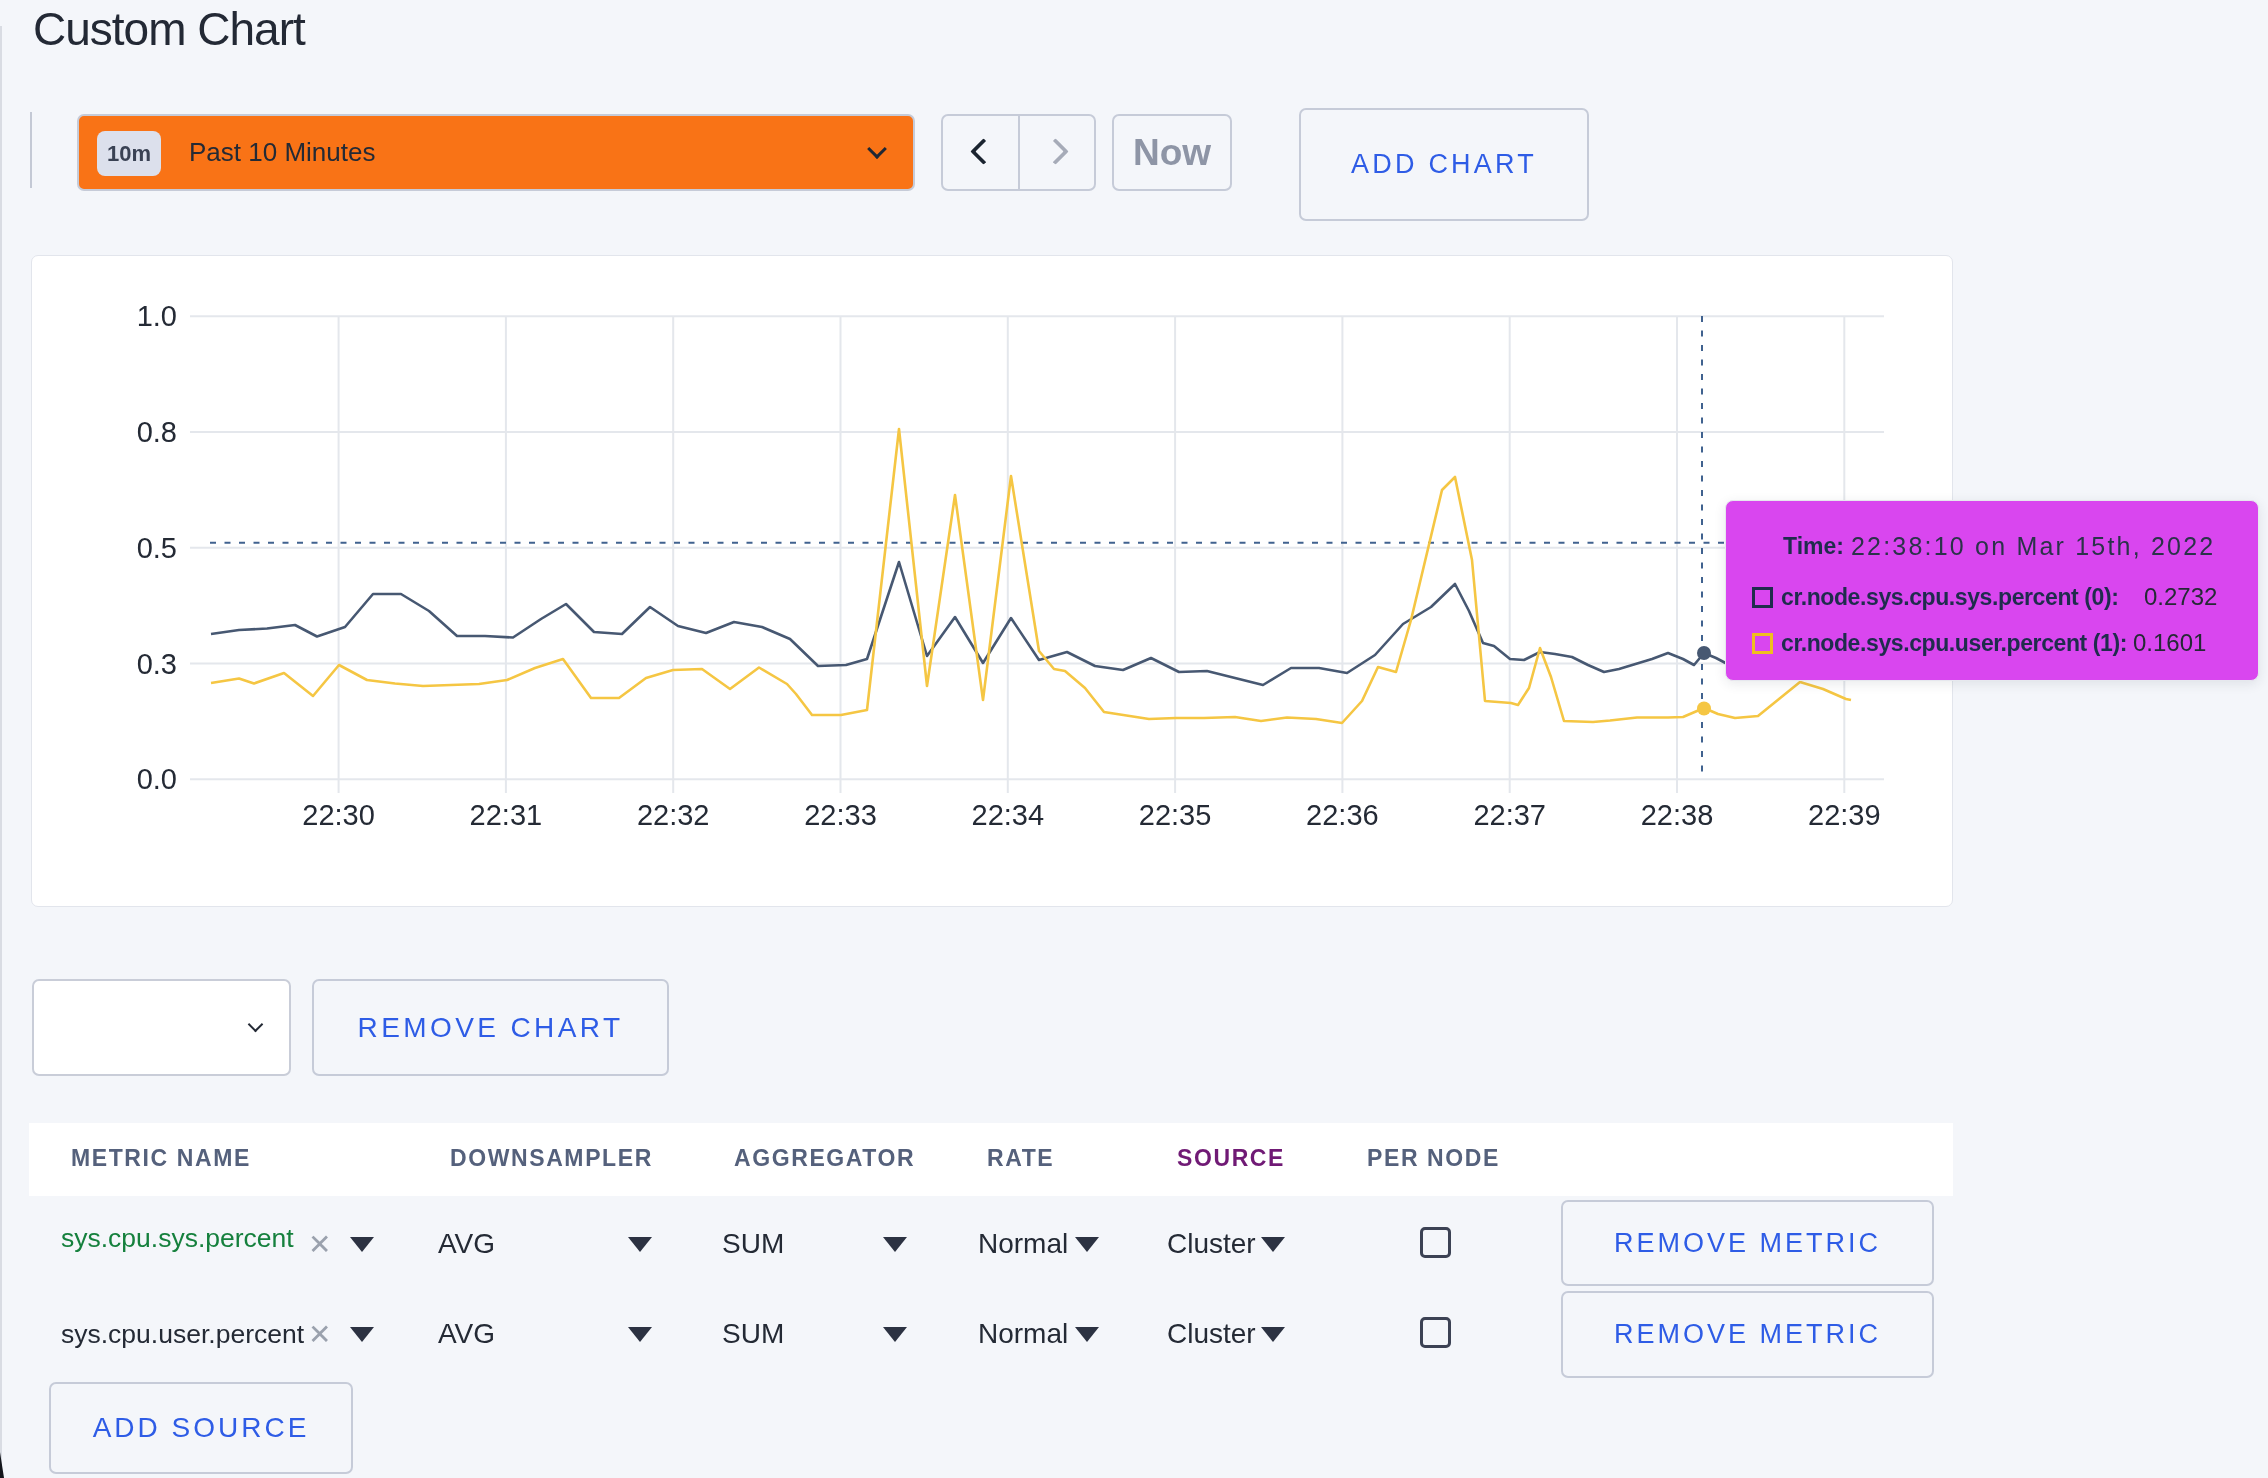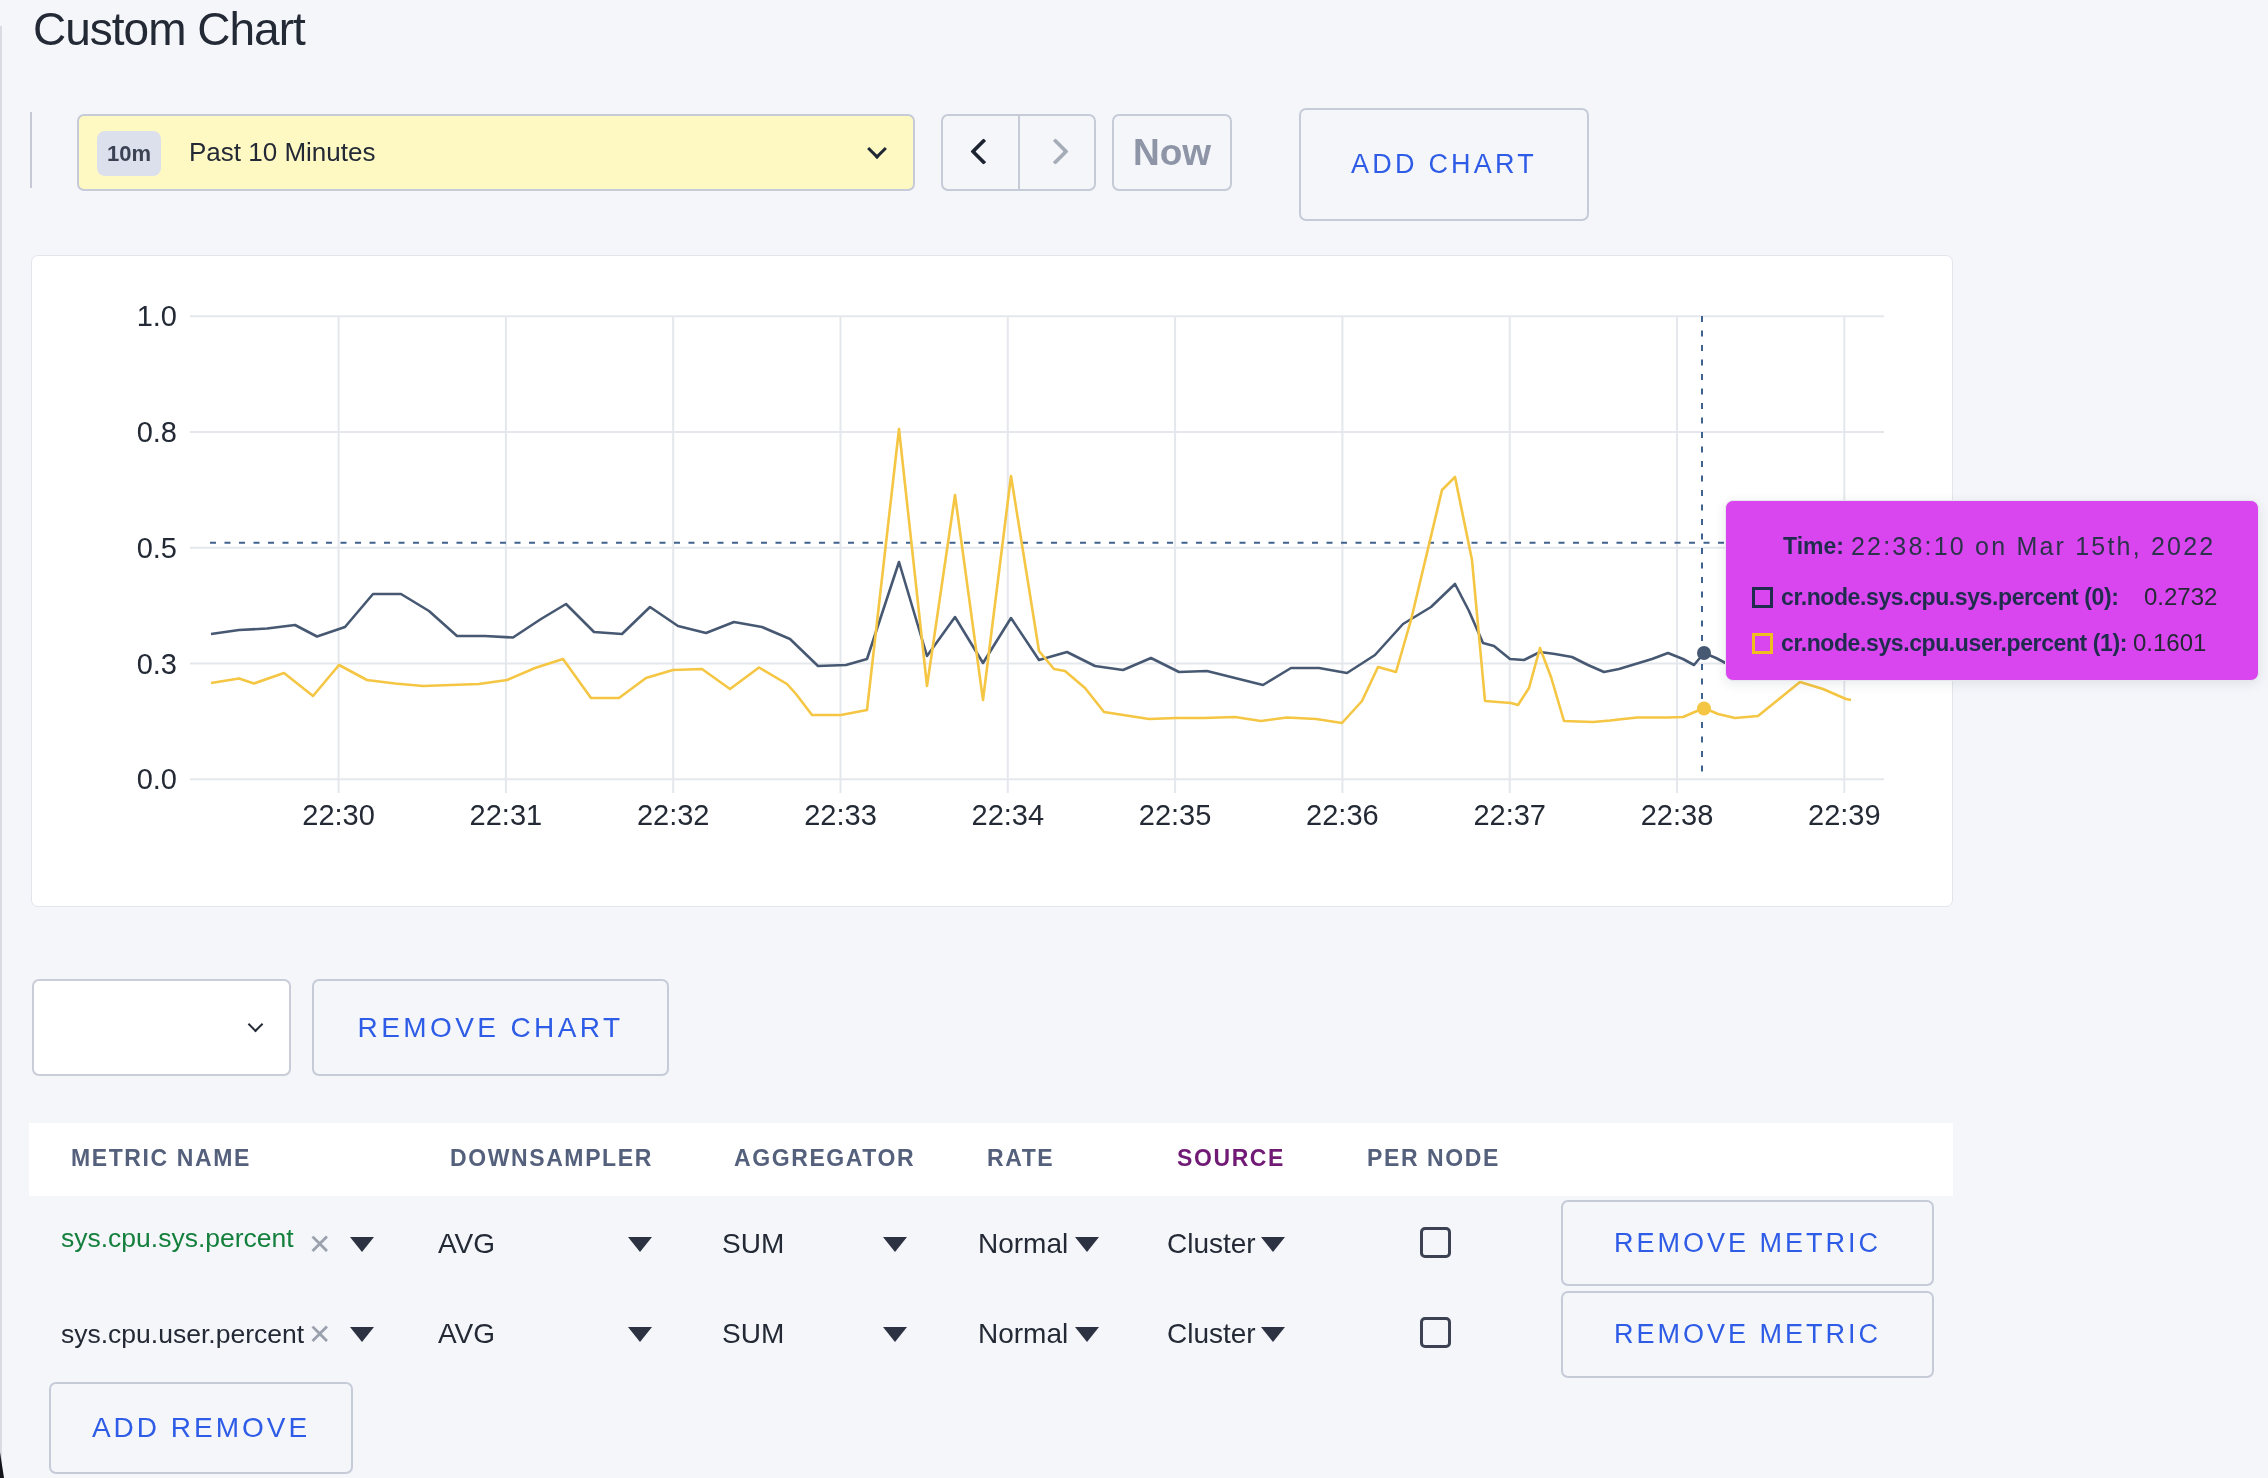--- a/index.html
+++ b/index.html
@@ -11,21 +11,21 @@
 </head>
 <body>
 
 <div class="abs" style="left:0; top:26px; width:2px; height:1452px; background:#d9dce3;"></div>
 <div class="abs" style="left:0; top:1452px; width:0; height:0; border-left:4px solid #14161c; border-top:26px solid transparent;"></div>
 
 <div class="abs" style="left:33px; top:2px; font-size:46px; letter-spacing:-1px; color:#232935;">Custom Chart</div>
 
 <div class="abs" style="left:30px; top:112px; width:2px; height:76px; background:#c4c9d5;"></div>
 
-<div class="abs" style="left:77px; top:114px; width:838px; height:77px; background:#fef9c3; border:2px solid #c6cbd8; border-radius:7px;">
+<div class="abs" style="left:77px; top:114px; width:838px; height:77px; background:#f97316; border:2px solid #c6cbd8; border-radius:7px;">
   <div class="abs" style="left:18px; top:15px; height:45px; padding:0 10px; background:#dce0ec; border-radius:8px; display:flex; align-items:center; font-size:22px; font-weight:bold; color:#3a4254;">10m</div>
   <div class="abs" style="left:110px; top:0; height:73px; display:flex; align-items:center; font-size:26px; color:#242a35;">Past 10 Minutes</div>
   <div class="abs" style="left:791px; top:26px; width:14px; height:14px; border-left:3px solid #1f2734; border-bottom:3px solid #1f2734; transform:rotate(-45deg);"></div>
 </div>
 
 <div class="abs" style="left:941px; top:114px; width:155px; height:77px; border:2px solid #c6cbd8; border-radius:7px;">
   <div class="abs" style="left:75px; top:0; width:2px; height:73px; background:#c6cbd8;"></div>
   <div class="abs" style="left:31px; top:26px; width:19px; height:19px; border-left:4.5px solid #1b2430; border-bottom:4.5px solid #1b2430; transform:rotate(45deg); border-radius:2px;"></div>
   <div class="abs" style="left:103px; top:26px; width:19px; height:19px; border-right:4.5px solid #a6abb8; border-top:4.5px solid #a6abb8; transform:rotate(45deg); border-radius:2px;"></div>
 </div>
@@ -153,14 +153,14 @@
 <div class="abs" style="left:978px; top:1318px; font-size:28px; color:#242a35;">Normal</div>
 <div class="abs" style="left:1075px; top:1327px; width:0; height:0; border-left:12px solid transparent; border-right:12px solid transparent; border-top:15px solid #2c3242;"></div>
 <div class="abs" style="left:1167px; top:1318px; font-size:28px; color:#242a35;">Cluster</div>
 <div class="abs" style="left:1261px; top:1327px; width:0; height:0; border-left:12px solid transparent; border-right:12px solid transparent; border-top:15px solid #2c3242;"></div>
 <div class="abs" style="left:1420px; top:1317px; width:31px; height:31px; border:3px solid #3c4254; border-radius:5px;"></div>
 <div class="btn" style="left:1561px; top:1291px; width:373px; height:87px; font-size:27px; letter-spacing:3px; font-weight:500;">
     <span class="blue">REMOVE METRIC</span>
   </div>
 
 <div class="btn" style="left:49px; top:1382px; width:304px; height:92px; font-size:28px; letter-spacing:3px; font-weight:500;">
-    <span class="blue">ADD REMOVE</span>
+    <span class="blue">ADD SOURCE</span>
   </div>
 
 </body></html>

